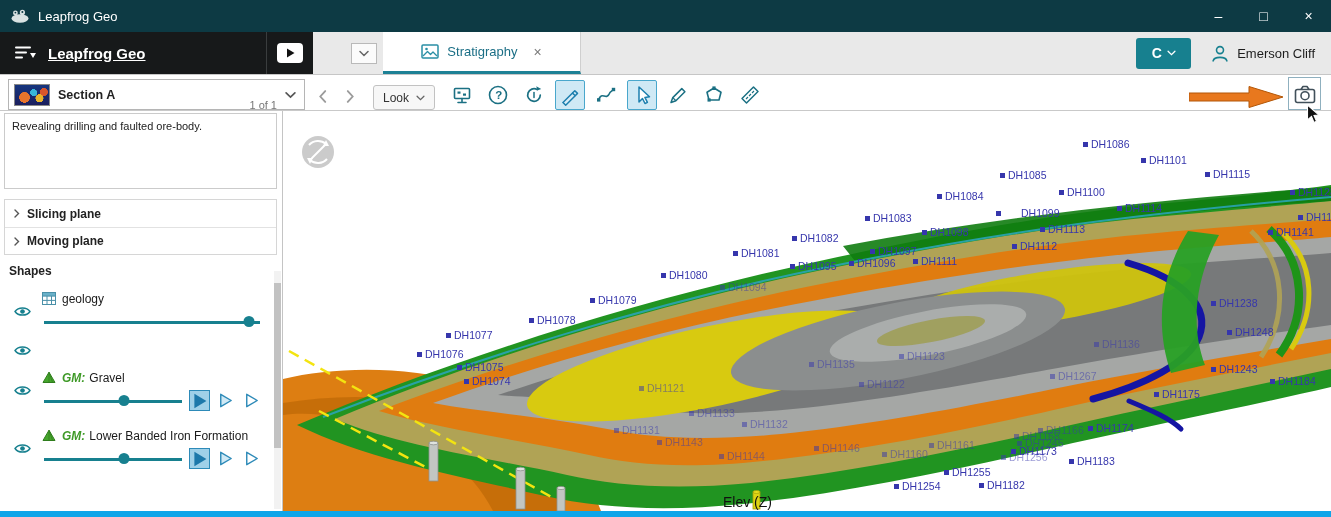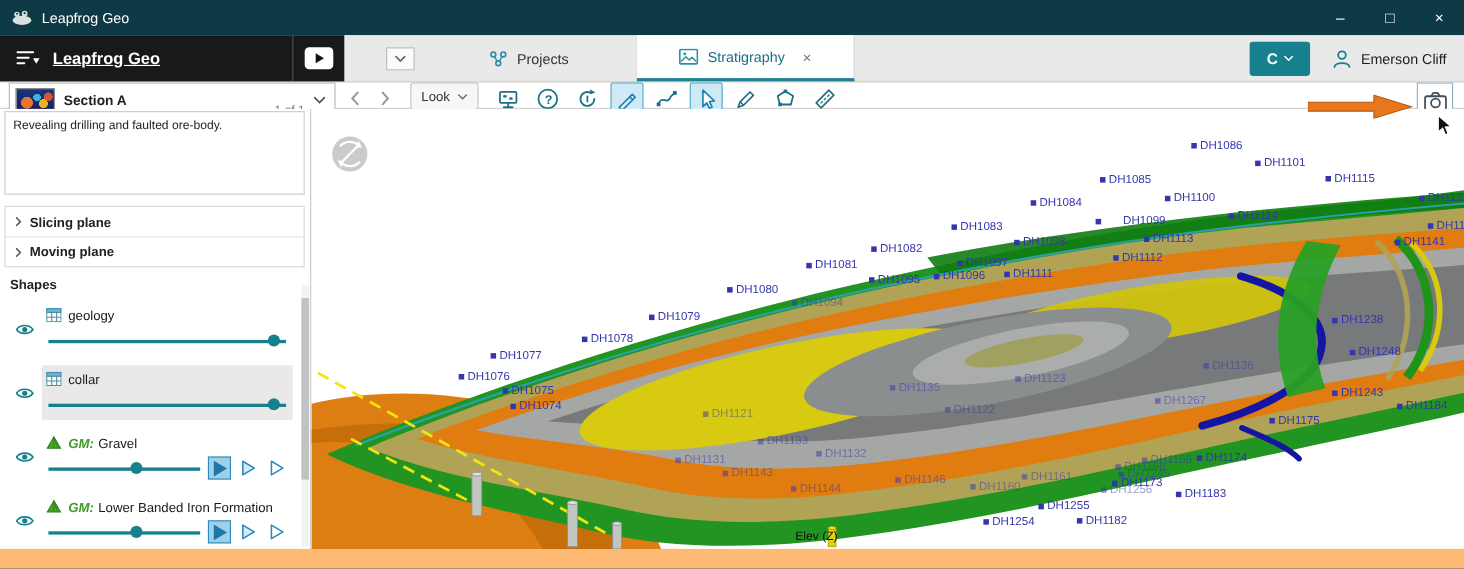--- a/index.html
+++ b/index.html
@@ -1,18 +1,18 @@
 <!DOCTYPE html>
 <html><head>
 <meta charset="utf-8">
 <style>
   * { box-sizing: border-box; margin: 0; padding: 0; }
   html,body { background:#555; }
   body { font-family: "Liberation Sans", sans-serif; }
-  .window { position:relative; width:1331px; height:517px; background:#fdba74; overflow:hidden; }
+  .window { position:relative; width:1331px; height:517px; background:#0ea5e9; overflow:hidden; }
 
   
   .titlebar { height:32px; background:#0d3a44; display:flex; align-items:center; padding-left:10px; gap:8px; }
   .titlebar .title { color:#fff; font-size:13px; }
   .win-controls { position:absolute; top:0; right:0; display:flex; }
   .win-btn { width:45px; height:32px; display:flex; align-items:center; justify-content:center; color:#fff; font-size:14px; }
 
   
   .navbar { height:43px; display:flex; background:#e9e9e9; border-bottom:1px solid #c6c6c6; }
   .brand { width:266px; height:100%; background:#17191a; color:#fff; display:flex; align-items:center; padding-left:14px; gap:10px; }
@@ -26,21 +26,21 @@
   .tab.t0 { width:196px; }
   .tab.t1 { width:208px; }
   .tab.active { width:198px; background:#fff; border-bottom:3px solid #1d8195; color:#1a6e85; border-right:1px solid #cfcfcf; }
   .tabclose { color:#7a7a7a; font-size:14px; margin-left:8px; }
   .tabic { color:#2a8fa5; }
   .nav-right { margin-left:auto; display:flex; align-items:center; gap:20px; padding-right:16px; }
   .central-btn { width:55px; height:31px; background:#17808f; border-radius:3px; color:#fff; display:flex; align-items:center; justify-content:center; gap:5px; font-weight:bold; font-size:14px; }
   .user { display:flex; align-items:center; gap:8px; color:#1d1d1d; font-size:13px; }
 
   
-  .toolbar { height:24px; background:#fff; border-bottom:1px solid #c9c9c9; display:flex; align-items:flex-start; padding:0 8px; gap:6px; }
+  .toolbar { height:36px; background:#fff; border-bottom:1px solid #c9c9c9; display:flex; align-items:flex-end; padding:0 8px; gap:6px; }
   .scene-select { width:297px; height:31px; border:1px solid #b5b5b5; display:flex; align-items:center; gap:8px; padding:0 8px 0 5px; background:#fff; }
   .thumb { width:36px; height:22px; border:1px solid #888;
     background:
       radial-gradient(circle at 28% 62%, #e8742c 0 19%, transparent 20%),
       radial-gradient(circle at 55% 38%, #38b6d8 0 15%, transparent 16%),
       radial-gradient(circle at 72% 66%, #e8b32c 0 14%, transparent 15%),
       radial-gradient(circle at 85% 35%, #d8562c 0 12%, transparent 13%),
       linear-gradient(#16357e, #1b1f5e); }
   .scene-name { font-size:12.5px; font-weight:bold; color:#222; }
   .scene-count { margin-left:auto; font-size:11px; color:#777;margin-top:20px; }
@@ -79,21 +79,21 @@
   .sb-track { position:absolute; right:1px; top:160px; bottom:2px; width:7px; background:#f2f2f2; }
   .sb-thumb { position:absolute; top:12px; left:0; width:7px; height:165px; background:#c2c2c2; }
 
   
   .scene { flex:1; position:relative; background:#fff; overflow:hidden; }
   .scene svg.geo { position:absolute; left:0; top:0; }
   #dh-layer { position:absolute; inset:0; }
   .dh { position:absolute; display:flex; align-items:center; gap:3px; font-size:10.5px; color:#3636ac; white-space:nowrap; }
   .dh .sq { width:5px; height:5px; background:#3636ac; flex:0 0 auto; }
   .dh.dim { opacity:.5; }
-  .elev { position:absolute; left:440px; top:383px; font-size:11px; color:#111;text-align:right; }
+  .elev { position:absolute; left:440px; top:383px; font-size:14px; color:#111;text-align:right; }
 
   .ic { display:block; }
 </style>
 </head>
 <body>
 
 <svg width="0" height="0" style="position:absolute">
   <defs>
     <symbol id="i-chev-down" viewBox="0 0 10 7">
         <path d="M1,1.5 L5,5.5 L9,1.5" stroke="currentColor" stroke-width="1.5" fill="none" stroke-linecap="round"></path>
@@ -232,26 +232,20 @@
             <use href="#i-play-tri"></use>
           </svg>
       </div>
     </div>
     <div class="tabstrip">
       <div class="tab-chevron">
         <svg class="ic" width="10" height="7">
             <use href="#i-chev-down"></use>
           </svg>
       </div>
-      <div class="tab t0">
-        <svg class="ic tabic" width="18" height="15">
-            <use href="#i-nodes"></use>
-          </svg>
-        <span>Projects</span>
-      </div>
       <div class="tab active">
         <svg class="ic tabic" width="18" height="15">
             <use href="#i-pic"></use>
           </svg>
         <span>Stratigraphy</span>
         <span class="tabclose">×</span>
       </div>
       <div class="nav-right">
         <div class="central-btn">
           <span>C</span>
@@ -401,34 +395,20 @@
           </div>
         </div>
       </div>
 
       <div class="shape-row">
         <div class="shape-eye">
             <svg class="ic" width="17" height="13">
               <use href="#i-eye"></use>
             </svg>
           </div>
-        <div class="shape-main selected">
-          <div class="srow-top">
-            <svg class="ic" width="14" height="13">
-                <use href="#i-grid"></use>
-              </svg>
-            <span>collar</span>
-          </div>
-          <div class="srow-bot">
-            <div class="slider">
-                <div class="track"></div>
-                <div class="knob" style="left: 94%;"></div>
-              </div>
-          </div>
-        </div>
       </div>
 
       <div class="shape-row">
         <div class="shape-eye">
             <svg class="ic" width="17" height="13">
               <use href="#i-eye"></use>
             </svg>
           </div>
         <div class="shape-main">
           <div class="srow-top">
@@ -742,21 +722,21 @@
             <span>DH1166</span>
           </div>
           <div class="dh dim" style="left: 767px; top: 259px;">
             <span class="sq"></span>
             <span>DH1267</span>
           </div>
           <div class="dh dim" style="left: 811px; top: 227px;">
             <span class="sq"></span>
             <span>DH1136</span>
           </div>
-          <div class="dh dim" style="left: 640px; top: 239px;">
+          <div class="dh dim" style="left: 616px; top: 239px;">
             <span class="sq"></span>
             <span>DH1123</span>
           </div>
           <div class="dh dim" style="left: 526px; top: 247px;">
             <span class="sq"></span>
             <span>DH1135</span>
           </div>
           <div class="dh dim" style="left: 576px; top: 267px;">
             <span class="sq"></span>
             <span>DH1122</span>

